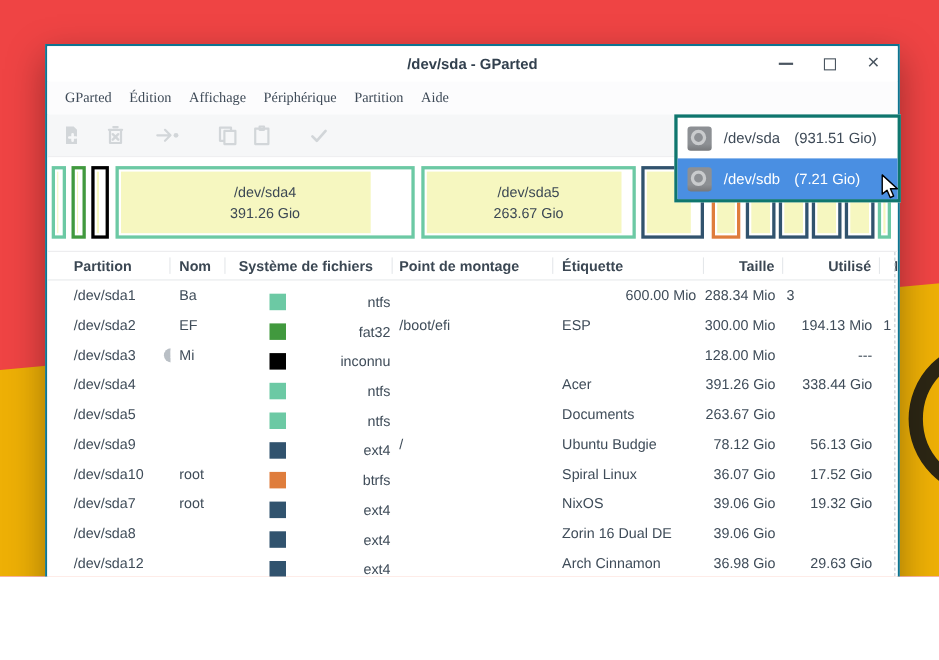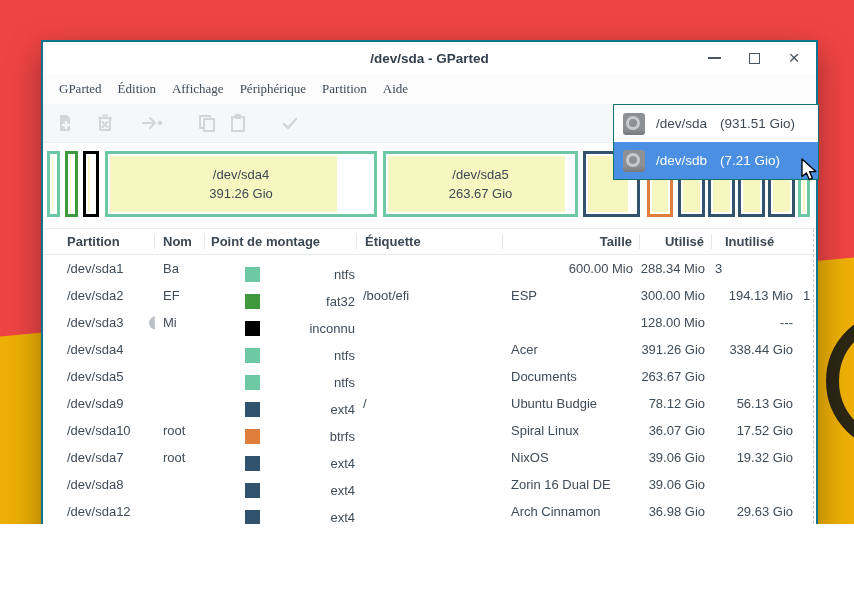--- a/index.html
+++ b/index.html
@@ -60,21 +60,21 @@
   .flag-warn{width:13px;height:13px;border-radius:50%;background:#b9bfc5;color:#fff;
              font-size:10px;font-weight:bold;display:flex;align-items:center;justify-content:center;}
   .partial{height:13px;overflow:hidden;position:relative;}
   .partial .trow{border-top:1px dashed #a9b2ba;}
   .table-edge{position:absolute;top:0;bottom:0;right:2px;border-left:1px dashed #c3cad0;}
 
   .statusbar{height:35px;min-height:35px;border-top:1px solid #e3e6e9;background:#f7f8f9;
              display:flex;align-items:center;padding-left:14px;font-size:10px;color:#3c4854;}
 
   .dropdown{position:absolute;left:613px;top:104px;width:206px;background:#fff;
-            border:1px solid #0f766e;z-index:50;box-sizing:border-box;}
+            border:3px solid #0f766e;z-index:50;box-sizing:border-box;}
   .dd-item{height:37px;display:flex;align-items:center;font-size:13.5px;color:#3e4a57;}
   .dd-item.selected{background:#4a8fe2;color:#fff;}
   .dd-icon{width:22px;height:22px;margin-left:9px;flex:none;border-radius:3px;position:relative;
            background:linear-gradient(#8d9094 72%,#77797c);}
   .dd-icon::after{content:"";position:absolute;left:3px;top:3px;width:8px;height:8px;
                   border:3px solid #c9cbcd;border-radius:50%;}
   .dd-name{margin-left:11px;width:64px;}
   .cursor{position:absolute;left:801px;top:158px;z-index:60;}
 </style>
 </head>
@@ -193,20 +193,21 @@
           <div class="seg" style="left: 751px; width: 12px; border: 3px solid rgb(108, 201, 164);">
             <div class="seg-used" style="width: calc(100% - 4px);"></div>
           </div>
         </div>
     </div>
 
     <div class="table">
       <div class="grid thead" id="thead">
           <div class="cell" style="padding-left: 24px;">Partition</div>
           <div class="cell" style="padding-left: 8px;">Nom</div>
+          <div class="cell" style="padding-left: 6px; margin-left: 6px;">Système de fichiers</div>
           <div class="cell" style="padding-left: 6px;">Point de montage</div>
           <div class="cell" style="padding-left: 8px;">Étiquette</div>
           <div class="cell" style="justify-content: flex-end; padding-right: 7px;">Taille</div>
           <div class="cell" style="justify-content: flex-end; padding-right: 7px;">Utilisé</div>
           <div class="cell" style="padding-left: 13px;">Inutilisé</div>
         </div>
       <div id="tbody">
           <div class="grid trow">
             <div class="cell c-part">/dev/sda1</div>
             <div class="cell c-nom">Ba</div>

